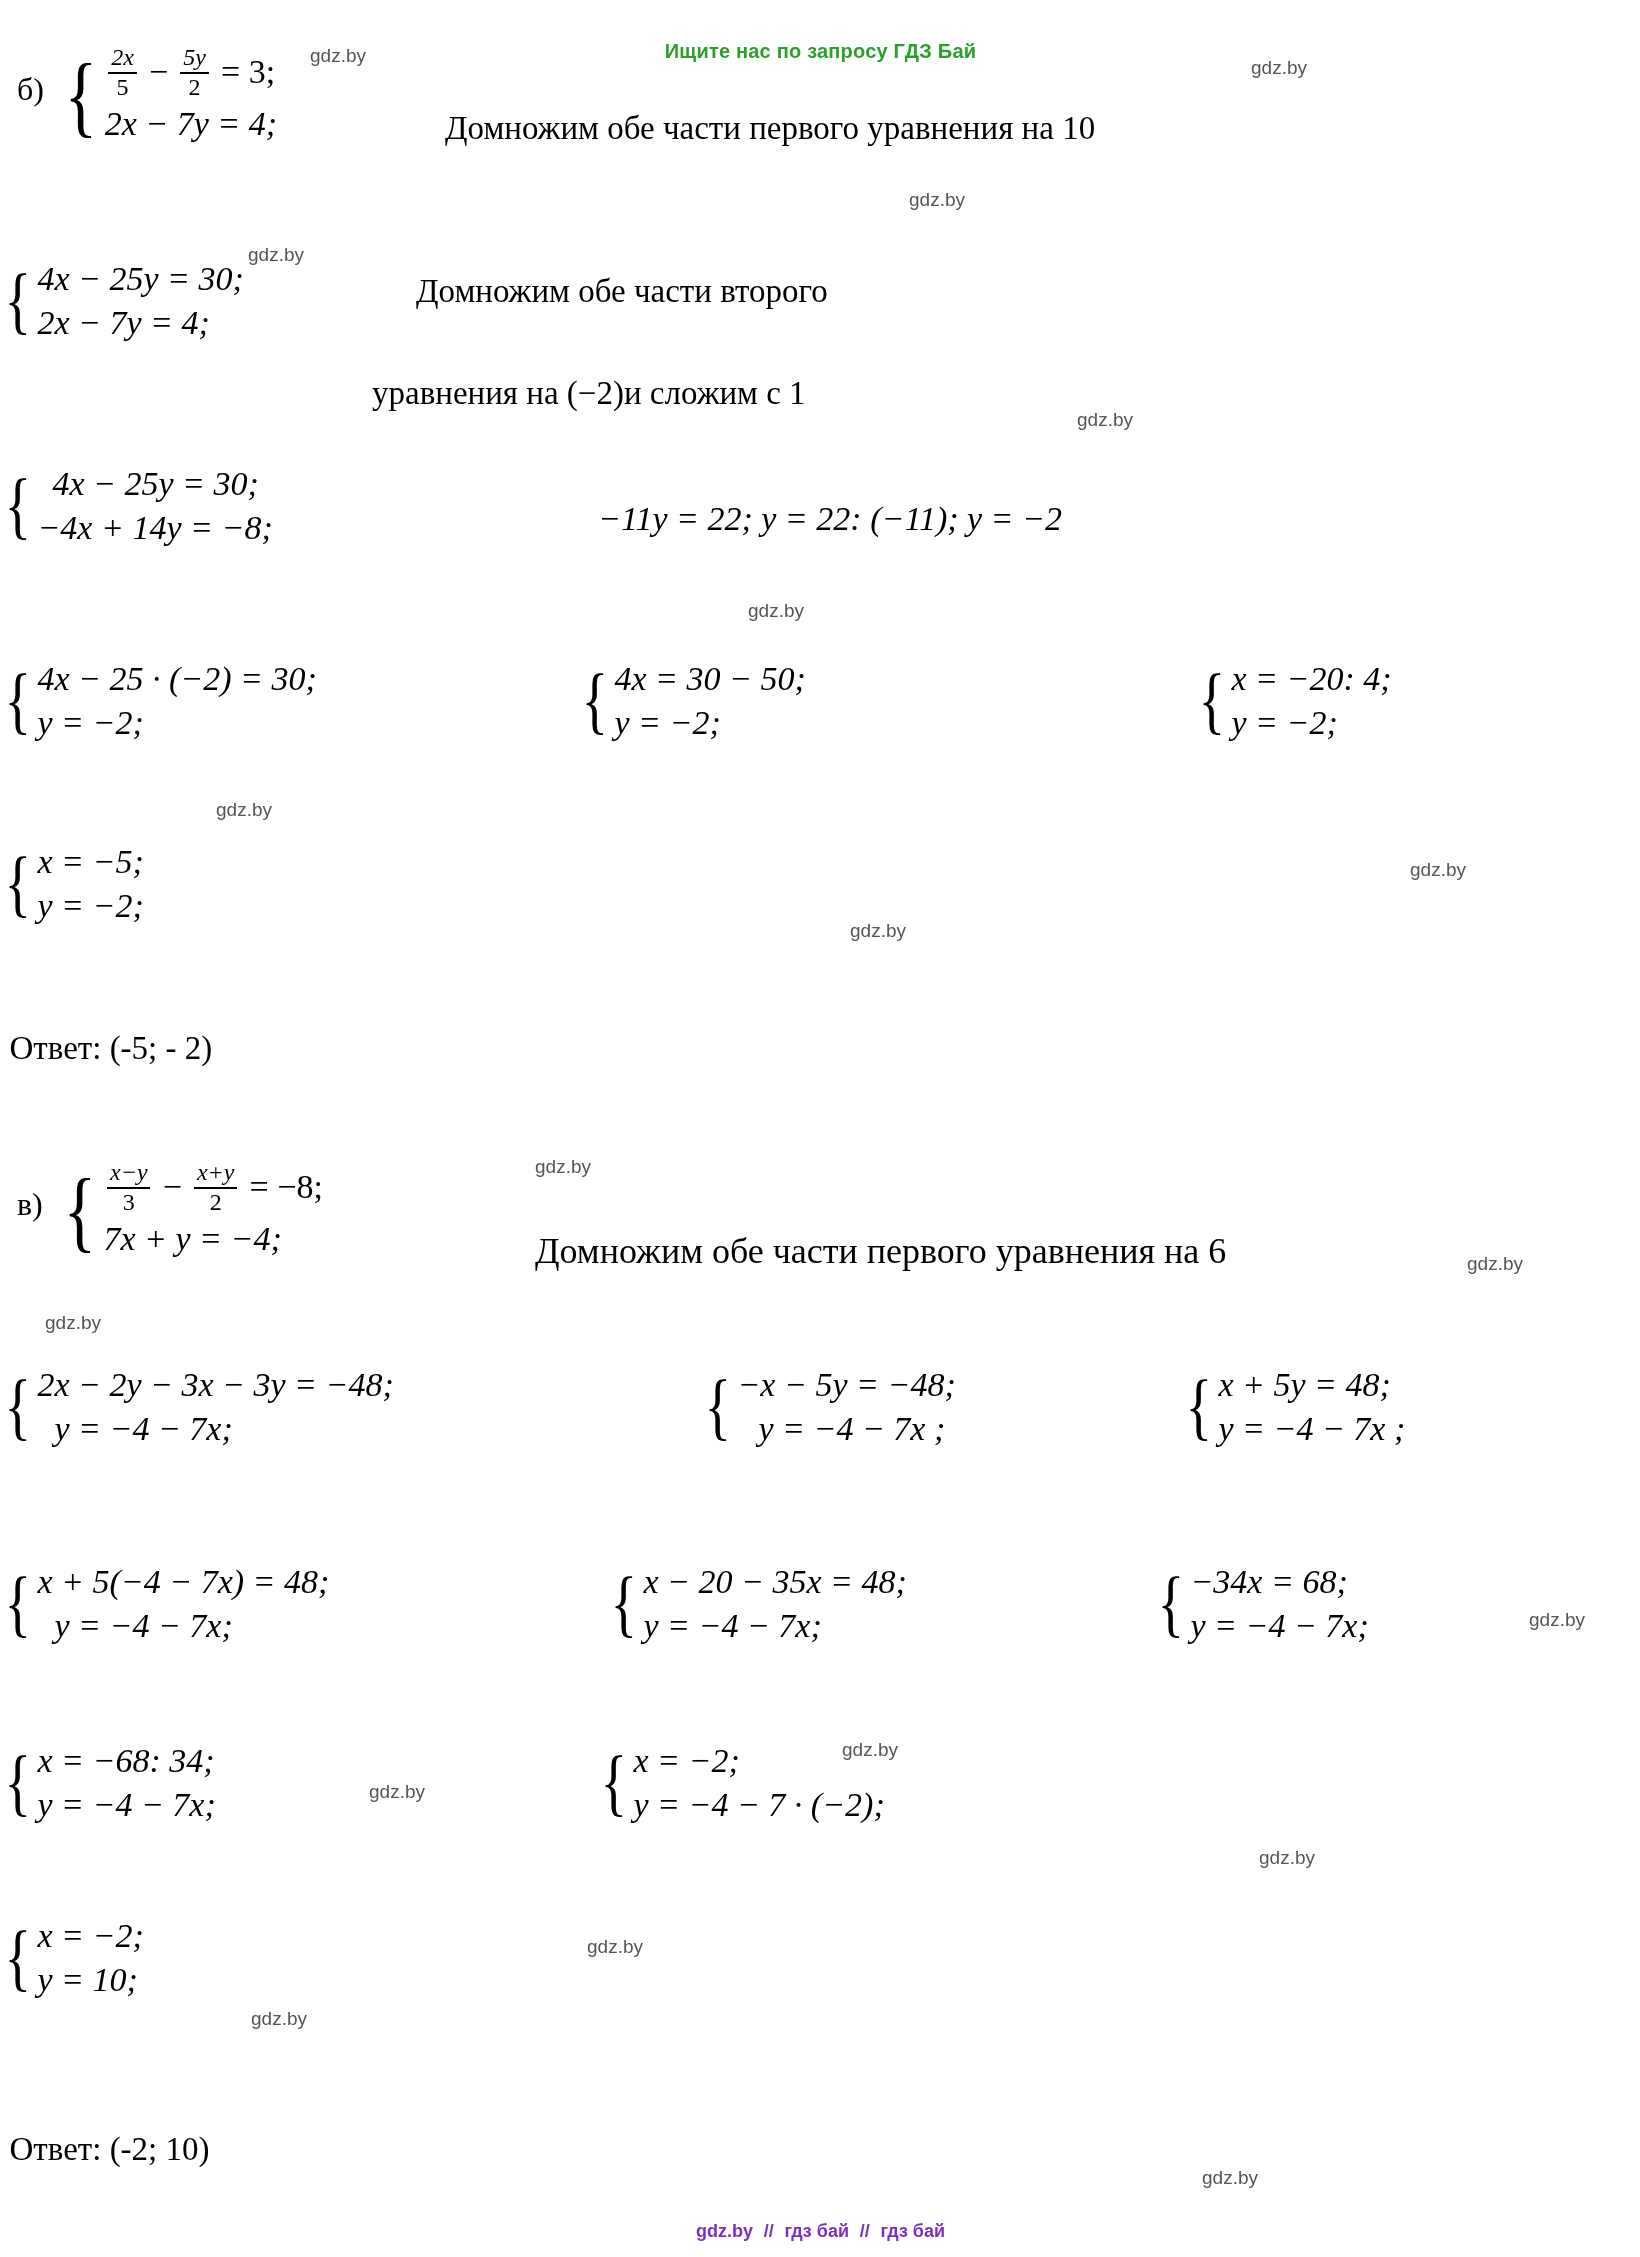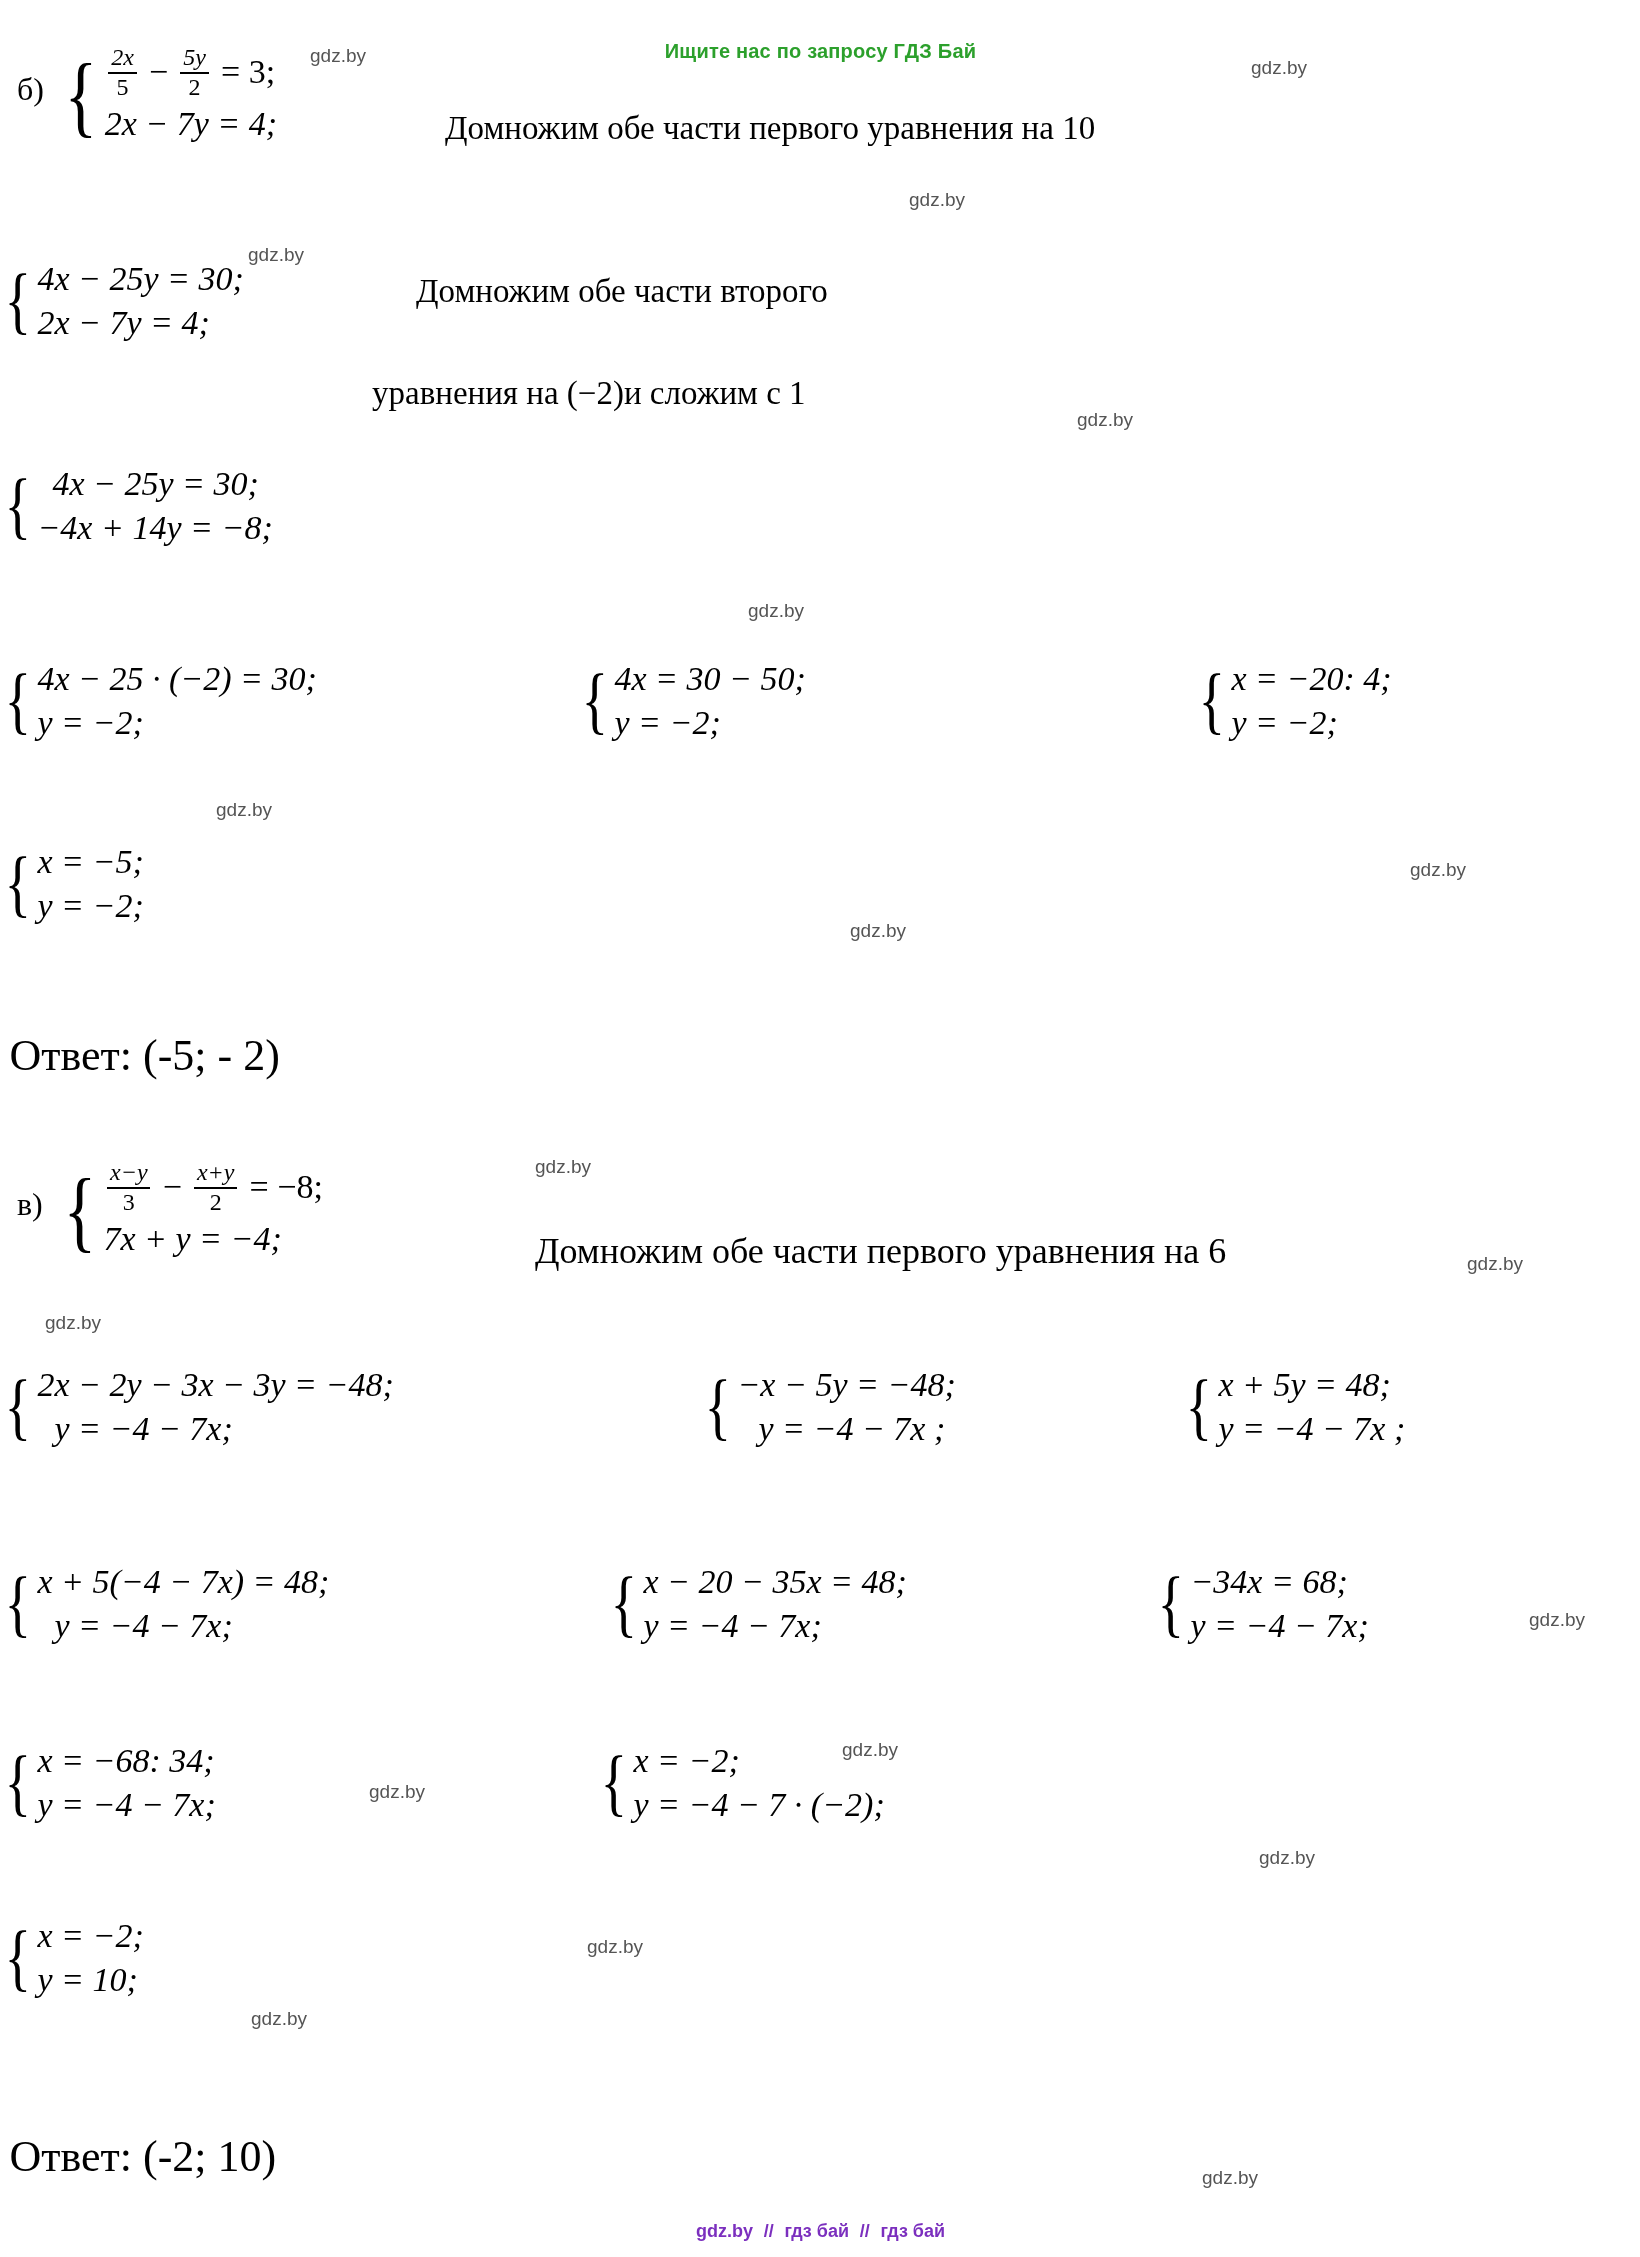--- a/index.html
+++ b/index.html
@@ -116,21 +116,21 @@
     margin: 0.9px 0;
   }
   .text-note {
     position: absolute;
     font-size: 33px;
     font-family: "Liberation Serif", serif;
     white-space: nowrap;
   }
   .answer {
     position: absolute;
-    font-size: 44px;
+    font-size: 33px;
     font-family: "Liberation Serif", serif;
     white-space: nowrap;
   }
 </style>
 </head>
 <body>
 
 <div class="page">
 
   <div class="top-banner">Ищите нас по запросу ГДЗ Бай</div>
@@ -177,20 +177,21 @@
   <div class="math" style="left:0px; top:462px;">
     <span class="sys">
       <span class="brace">{</span>
       <span class="rows">
         <span class="row italic" style="padding-left:15px;">4x − 25y = 30;</span>
         <span class="row italic">−4x + 14y = −8;</span>
       </span>
     </span>
   </div>
 
+  <div class="math italic" style="left:598px; top:500px; font-size:34px;">−11y = 22;    y = 22: (−11);   y = −2</div>
 
   <div class="math" style="left:0px; top:657px;">
     <span class="sys">
       <span class="brace">{</span>
       <span class="rows">
         <span class="row italic">4x − 25 ∙ (−2) = 30;</span>
         <span class="row italic">y = −2;</span>
       </span>
     </span>
   </div>

